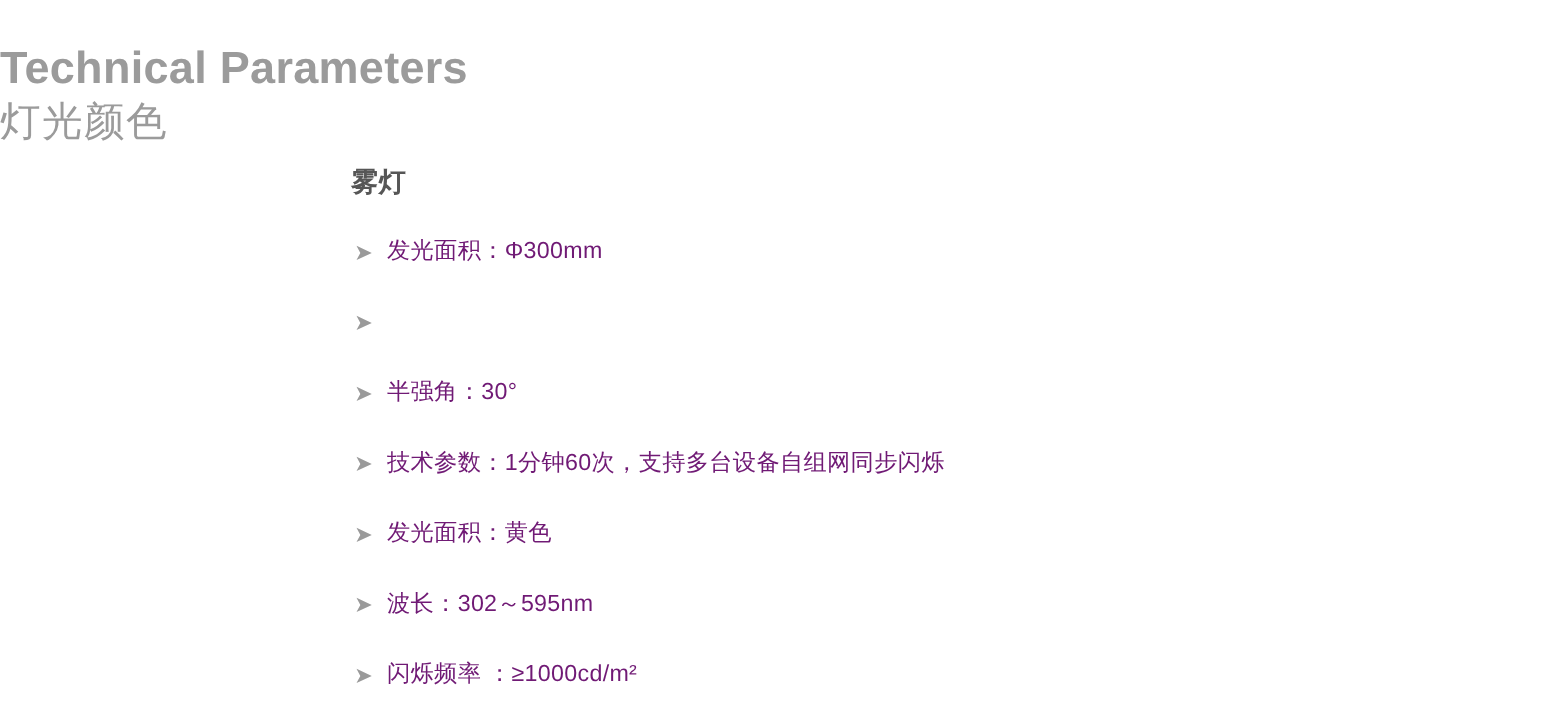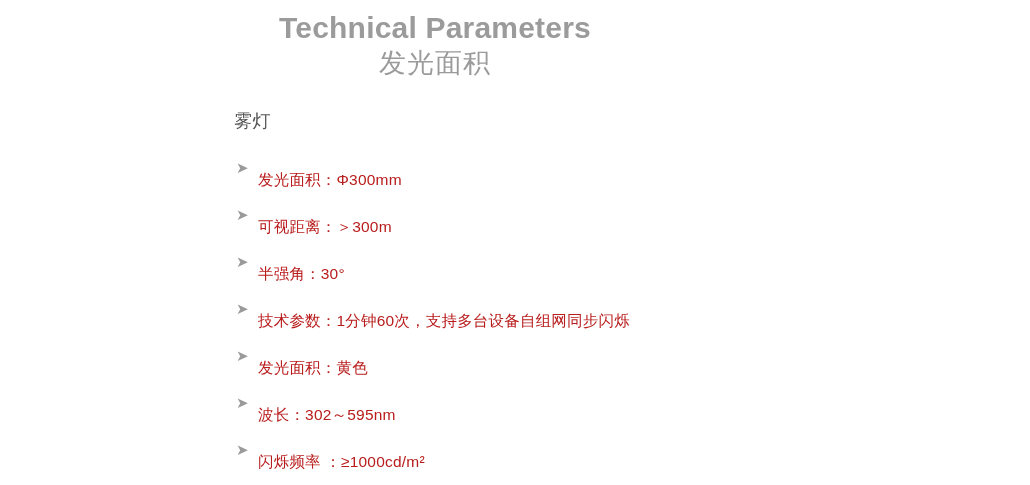--- a/index.html
+++ b/index.html
@@ -21,23 +21,23 @@
     top: 0;
     width: 1030px;
     height: 485px;
     background: #ffffff;
   }
 
   
   .title-block {
     position: absolute;
     left: 0;
-    top: 10px;
+    top: 28px;
     width: 870px;
-    text-align: center;
+    text-align: left;
   }
   .title-en {
     font-size: 30px;
     font-weight: bold;
     color: #9b9b9b;
     letter-spacing: 0.2px;
     line-height: 36px;
     white-space: nowrap;
   }
   .title-cn {
@@ -48,21 +48,21 @@
     letter-spacing: 1px;
     white-space: nowrap;
   }
 
   
   .section-heading {
     position: absolute;
     left: 234px;
     top: 108px;
     font-size: 18px;
-    font-weight: normal;
+    font-weight: bold;
     color: #565656;
     letter-spacing: 0.5px;
     line-height: 26px;
     white-space: nowrap;
   }
 
   
   .spec-list {
     position: absolute;
     left: 234px;
@@ -82,50 +82,49 @@
     width: 18px;
     height: 18px;
     color: #9a9a9a;
     font-size: 15px;
     line-height: 18px;
     font-family: "DejaVu Sans", sans-serif;
   }
   .spec-text {
     position: absolute;
     left: 24px;
-    top: 12px;
+    top: 0px;
     font-size: 15.5px;
-    color: #b91c1c;
+    color: #701a75;
     letter-spacing: 0.2px;
     line-height: 24px;
     text-align: right;
   }
 </style>
 </head>
 <body>
 
 <div class="page">
 
   <div class="title-block">
     <div class="title-en">Technical Parameters</div>
-    <div class="title-cn">发光面积</div>
+    <div class="title-cn">灯光颜色</div>
   </div>
 
   <div class="section-heading">雾灯</div>
 
   <div class="spec-list">
 
     <div class="spec-item">
       <span class="spec-bullet">➤</span>
       <span class="spec-text">发光面积：Φ300mm</span>
     </div>
 
     <div class="spec-item">
       <span class="spec-bullet">➤</span>
-      <span class="spec-text">可视距离：＞300m</span>
     </div>
 
     <div class="spec-item">
       <span class="spec-bullet">➤</span>
       <span class="spec-text">半强角：30°</span>
     </div>
 
     <div class="spec-item">
       <span class="spec-bullet">➤</span>
       <span class="spec-text">技术参数：1分钟60次，支持多台设备自组网同步闪烁</span>

